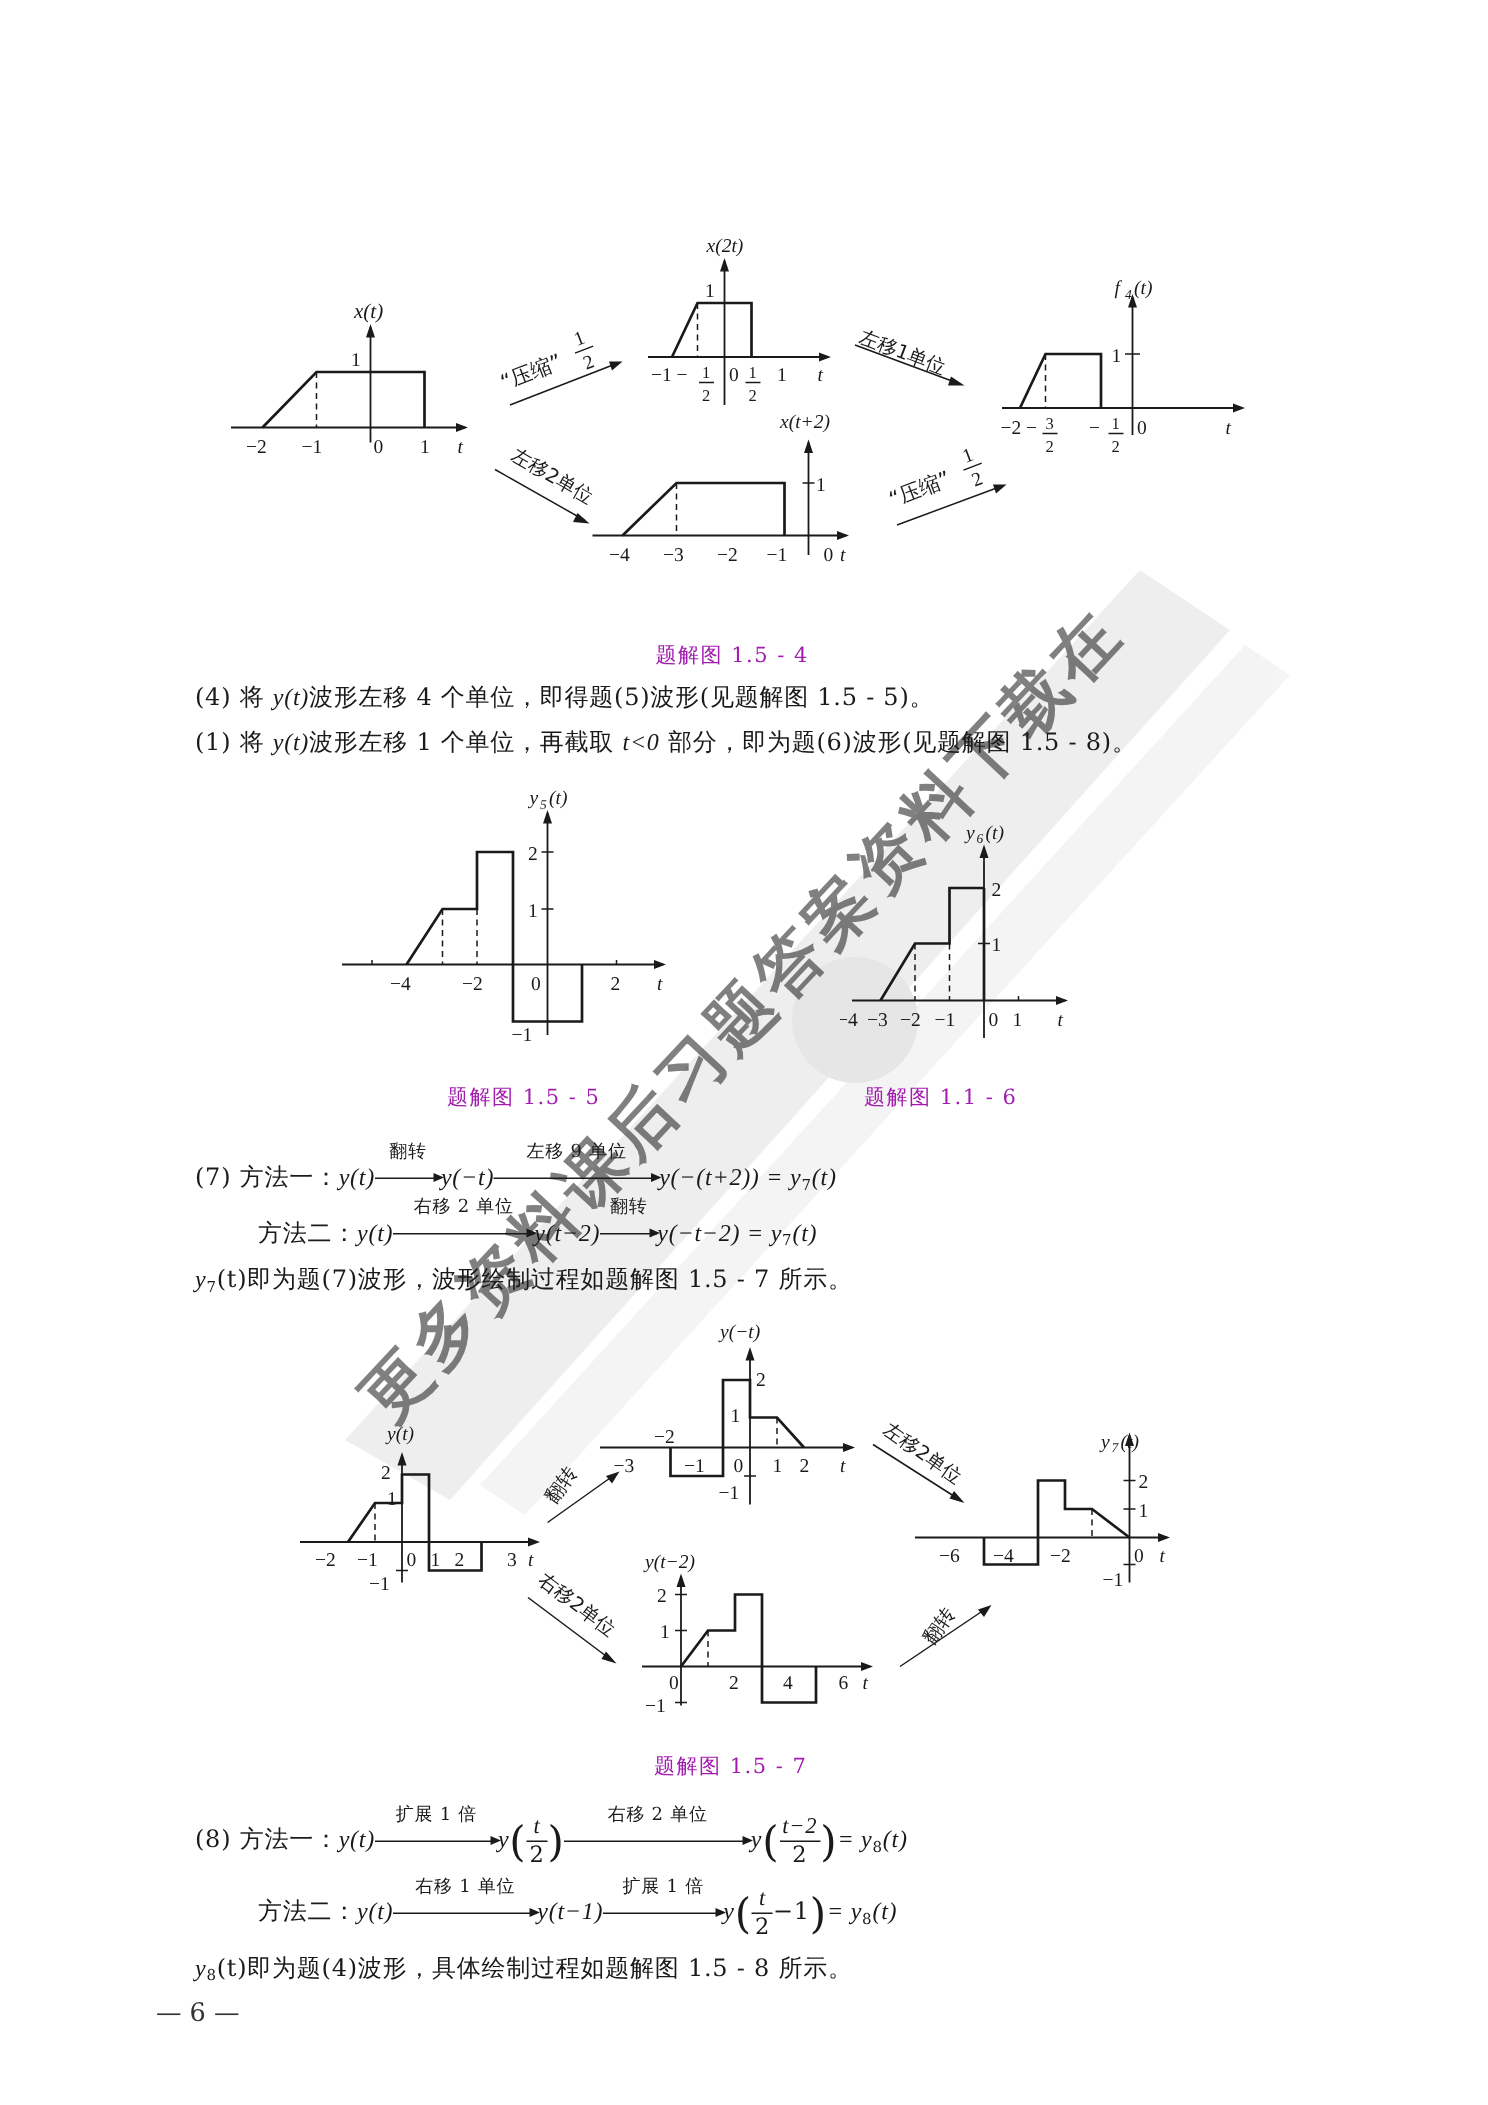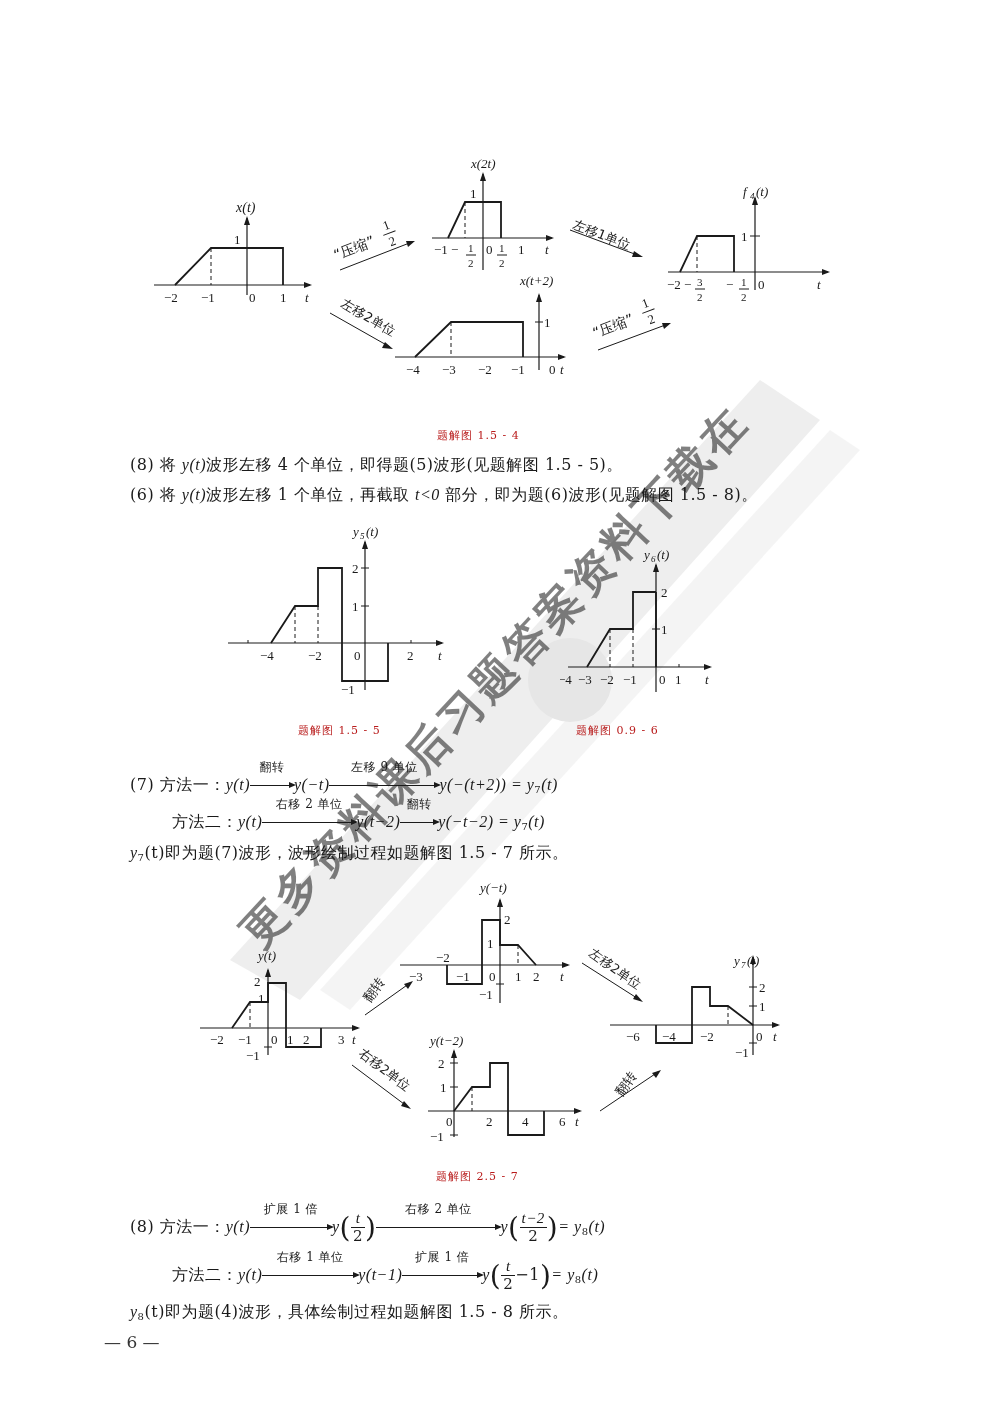--- a/index.html
+++ b/index.html
@@ -1,20 +1,20 @@
 <!DOCTYPE html>
 <html><head>
 <meta charset="utf-8">
 <style>
   html, body { margin:0; padding:0; background:#ffffff; }
   body { width:992px; height:1403px; position:relative; overflow:hidden;
          font-family:"DejaVu Serif","Liberation Serif",serif; color:#1a1a1a; }
   .abs { position:absolute; }
   .watermark { position:absolute; left:0; top:0; width:992px; height:1403px; pointer-events:none; }
-  .caption { position:absolute; font-size:11px; letter-spacing:1px; color:#b91c1c; white-space:nowrap; }
+  .caption { position:absolute; font-size:14px; letter-spacing:1px; color:#a21caf; white-space:nowrap; }
   .para { position:absolute; font-size:16px; white-space:nowrap; color:#1a1a1a; letter-spacing:0.5px; }
   .it { font-style:italic; font-family:"Liberation Serif","DejaVu Serif",serif; }
   .sub { font-size:10px; vertical-align:-3px; }
   .arrowwrap { display:inline-block; position:relative; vertical-align:baseline; text-align:center; }
   .arrowwrap .lbl { position:absolute; left:0; right:0; top:-16px; font-size:12px; text-align:center; white-space:nowrap; }
   .arrowwrap .line { display:inline-block; height:1px; background:#1a1a1a; vertical-align:middle; position:relative; }
   .arrowwrap .line::after { content:""; position:absolute; right:-2px; top:-3px; border-left:7px solid #1a1a1a; border-top:3.5px solid transparent; border-bottom:3.5px solid transparent; }
   .frac { display:inline-block; vertical-align:middle; text-align:center; font-size:15px; line-height:17px; }
   .frac .n { display:block; border-bottom:1px solid #1a1a1a; padding:0 2px; }
   .frac .d { display:block; padding:0 2px; }
@@ -151,24 +151,24 @@
       <text x="0" y="0" font-size="14" style="font-family:'DejaVu Sans',sans-serif">“压缩”</text>
       <text x="56" y="-10" font-size="13">1</text>
       <line x1="53" y1="-6" x2="66" y2="-6" stroke="#1a1a1a"></line>
       <text x="56" y="7" font-size="13">2</text>
     </g>
   </g>
 </svg>
 <div class="caption" style="left:437px;top:428px">题解图 1.5 - 4</div>
 
 <div class="para" style="left:130px;top:455px">
-  <span>(8) 将 </span><span class="it">y(t)</span><span>波形左移 4 个单位，即得题(5)波形(见题解图 1.5 - 5)。</span>
+  <span>(4) 将 </span><span class="it">y(t)</span><span>波形左移 4 个单位，即得题(5)波形(见题解图 1.5 - 5)。</span>
 </div>
 <div class="para" style="left:130px;top:485px">
-  <span>(6) 将 </span><span class="it">y(t)</span><span>波形左移 1 个单位，再截取 </span><span class="it">t&lt;0</span><span> 部分，即为题(6)波形(见题解图 1.5 - 8)。</span>
+  <span>(1) 将 </span><span class="it">y(t)</span><span>波形左移 1 个单位，再截取 </span><span class="it">t&lt;0</span><span> 部分，即为题(6)波形(见题解图 1.5 - 8)。</span>
 </div>
 
 <svg class="abs" style="left:220px;top:520px" width="240" height="180">
   <line x1="8" y1="123" x2="222" y2="123" stroke="#1a1a1a" stroke-width="1.2"></line>
   <polygon points="224,123 216,120 216,126" fill="#1a1a1a"></polygon>
   <line x1="145" y1="170" x2="145" y2="22" stroke="#1a1a1a" stroke-width="1.2"></line>
   <polygon points="145,20 142,29 148,29" fill="#1a1a1a"></polygon>
   <polyline points="51,123 75,86 98,86 98,48 122,48 122,161 168,161 168,123" fill="none" stroke="#1a1a1a" stroke-width="1.8"></polyline>
   <line x1="75" y1="86" x2="75" y2="123" stroke="#1a1a1a" stroke-dasharray="4,3"></line>
   <line x1="98" y1="86" x2="98" y2="123" stroke="#1a1a1a" stroke-dasharray="4,3"></line>
@@ -207,21 +207,21 @@
   <text x="101" y="57" font-size="13">2</text>
   <text x="101" y="94" font-size="13">1</text>
   <text x="-2" y="144" font-size="13">−4</text>
   <text x="18" y="144" font-size="13">−3</text>
   <text x="40" y="144" font-size="13">−2</text>
   <text x="63" y="144" font-size="13">−1</text>
   <text x="99" y="144" font-size="13">0</text>
   <text x="115" y="144" font-size="13">1</text>
   <text x="145" y="144" font-size="13" font-style="italic">t</text>
 </svg>
-<div class="caption" style="left:576px;top:723px">题解图 0.9 - 6</div>
+<div class="caption" style="left:576px;top:723px">题解图 1.1 - 6</div>
 
 <div class="para" style="left:130px;top:775px">
   <span>(7) 方法一：</span><span class="it">y(t)</span><span class="arrowwrap"><span class="lbl">翻转</span><span class="line" style="width:44px"></span></span><span class="it">y(−t)</span><span class="arrowwrap"><span class="lbl">左移 9 单位</span><span class="line" style="width:110px"></span></span><span class="it">y(−(t+2)) = y</span><span class="sub">7</span><span class="it">(t)</span>
 </div>
 <div class="para" style="left:172px;top:812px">
   <span>方法二：</span><span class="it">y(t)</span><span class="arrowwrap"><span class="lbl">右移 2 单位</span><span class="line" style="width:94px"></span></span><span class="it">y(t−2)</span><span class="arrowwrap"><span class="lbl">翻转</span><span class="line" style="width:38px"></span></span><span class="it">y(−t−2) = y</span><span class="sub">7</span><span class="it">(t)</span>
 </div>
 <div class="para" style="left:130px;top:843px">
   <span class="it">y</span><span class="sub">7</span><span>(t)即为题(7)波形，波形绘制过程如题解图 1.5 - 7 所示。</span>
 </div>
@@ -339,21 +339,21 @@
     <text x="569" y="117" font-size="13">2</text>
     <text x="569" y="136" font-size="13">1</text>
     <text x="545" y="182" font-size="13">−1</text>
     <text x="436" y="166" font-size="13">−6</text>
     <text x="472" y="166" font-size="13">−4</text>
     <text x="510" y="166" font-size="13">−2</text>
     <text x="566" y="166" font-size="13">0</text>
     <text x="583" y="166" font-size="13" font-style="italic">t</text>
   </g>
 </svg>
-<div class="caption" style="left:436px;top:1169px">题解图 2.5 - 7</div>
+<div class="caption" style="left:436px;top:1169px">题解图 1.5 - 7</div>
 
 <div class="para" style="left:130px;top:1210px">
   <span>(8) 方法一：</span><span class="it">y(t)</span><span class="arrowwrap"><span class="lbl">扩展 1 倍</span><span class="line" style="width:82px"></span></span><span class="it">y</span><span class="paren">(</span><span class="frac"><span class="n it">t</span><span class="d">2</span></span><span class="paren">)</span><span class="arrowwrap"><span class="lbl">右移 2 单位</span><span class="line" style="width:124px"></span></span><span class="it">y</span><span class="paren">(</span><span class="frac"><span class="n it">t−2</span><span class="d">2</span></span><span class="paren">)</span><span class="it">= y</span><span class="sub">8</span><span class="it">(t)</span>
 </div>
 <div class="para" style="left:172px;top:1258px">
   <span>方法二：</span><span class="it">y(t)</span><span class="arrowwrap"><span class="lbl">右移 1 单位</span><span class="line" style="width:96px"></span></span><span class="it">y(t−1)</span><span class="arrowwrap"><span class="lbl">扩展 1 倍</span><span class="line" style="width:80px"></span></span><span class="it">y</span><span class="paren">(</span><span class="frac"><span class="n it">t</span><span class="d">2</span></span><span>−1</span><span class="paren">)</span><span class="it">= y</span><span class="sub">8</span><span class="it">(t)</span>
 </div>
 <div class="para" style="left:130px;top:1302px">
   <span class="it">y</span><span class="sub">8</span><span>(t)即为题(4)波形，具体绘制过程如题解图 1.5 - 8 所示。</span>
 </div>

